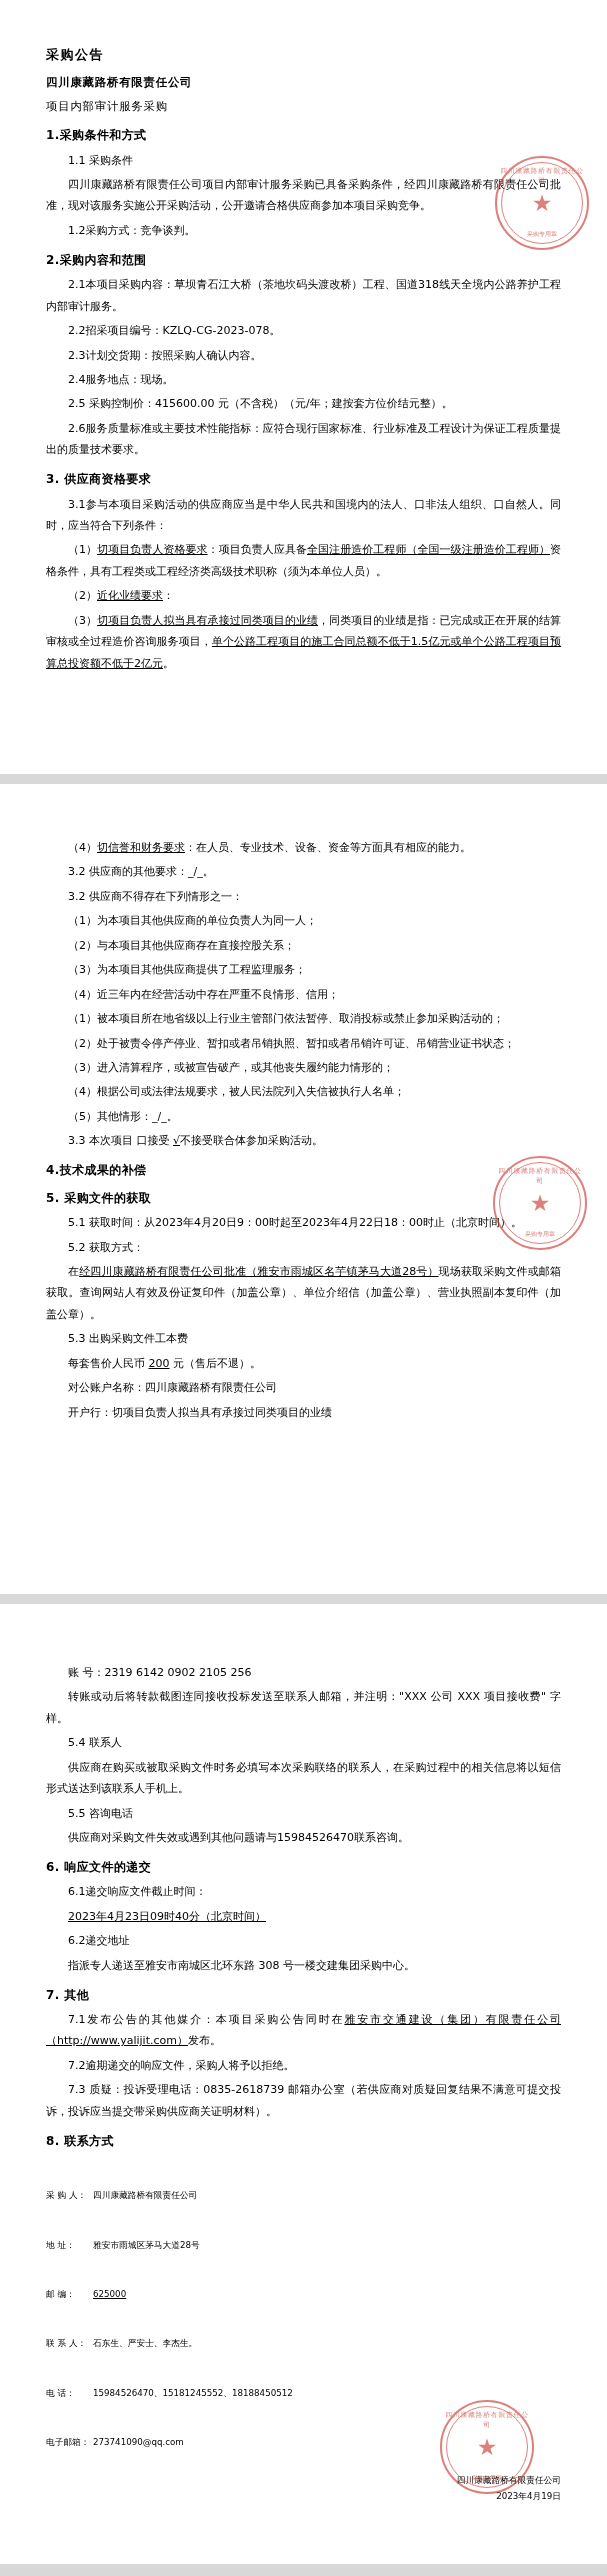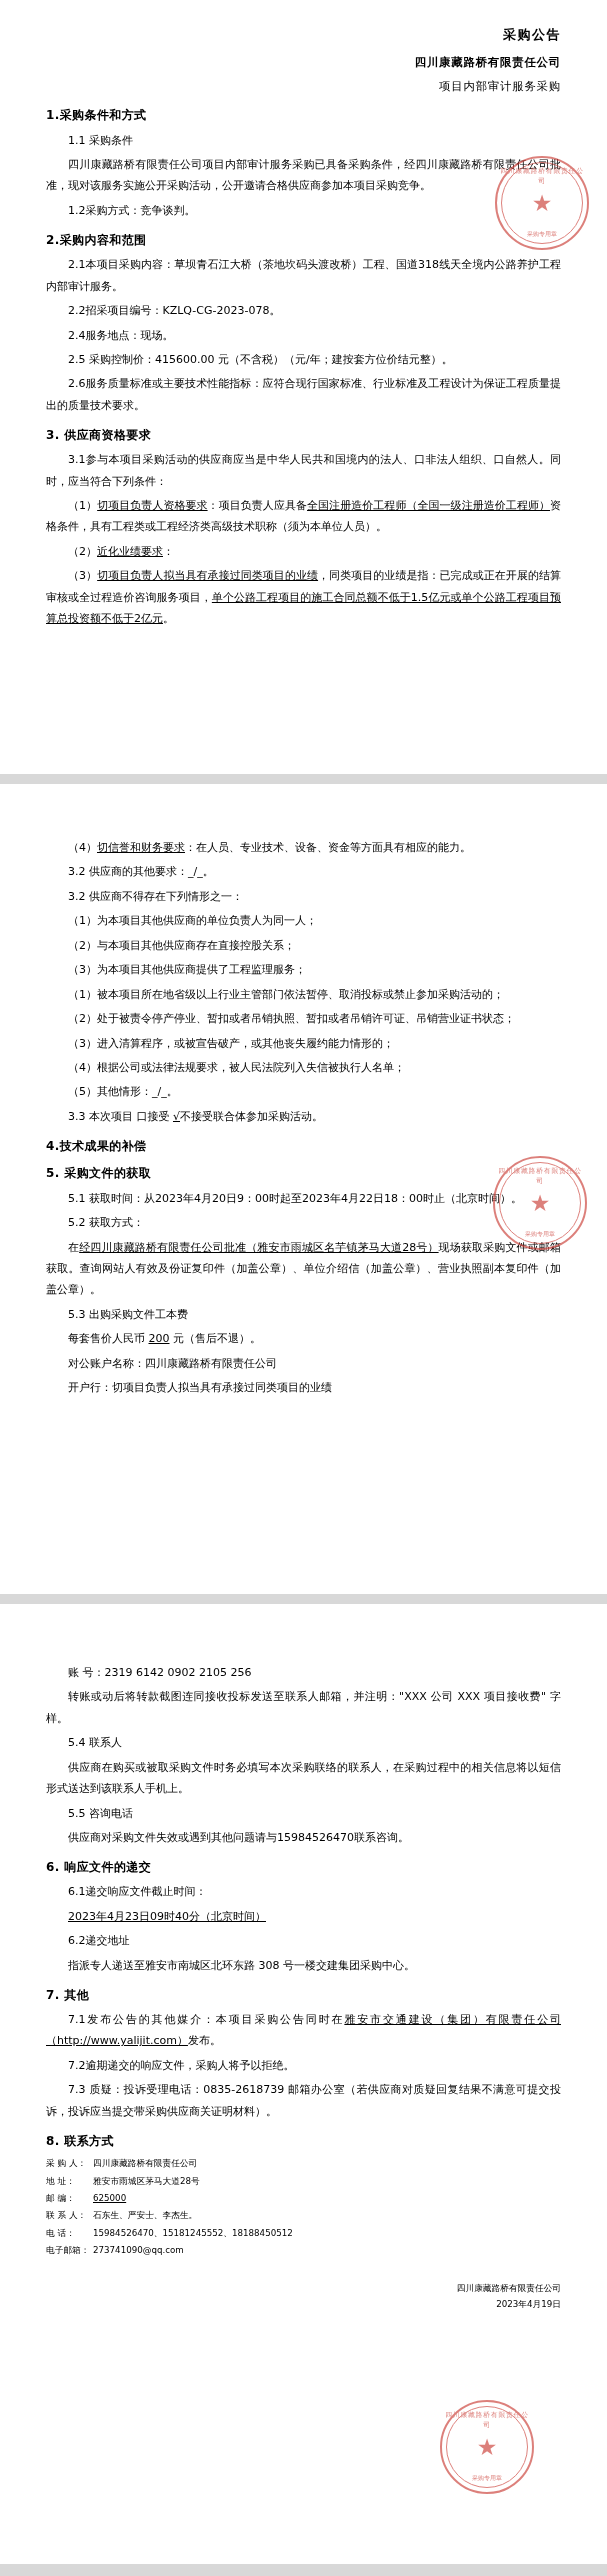--- a/index.html
+++ b/index.html
@@ -10,21 +10,21 @@
     background:#ffffff;
     position:relative;
   }
   .sheet{
     position:relative;
     background:#fff;
     padding:26px 46px 23px 46px;
     box-sizing:border-box;
   }
   .sheet + .sheet{border-top:10.6px solid #d8d8d8;}
-  .title-block{text-align:right;}
+  .title-block{text-align:left;margin-top:20px;}
   .title-block .t1{font-size:13px;font-weight:bold;letter-spacing:1.5px;margin-bottom:10.6px;}
   .title-block .t2{font-size:11.4px;font-weight:bold;letter-spacing:0.8px;margin-bottom:9px;}
   .title-block .t3{font-size:11.4px;font-weight:normal;letter-spacing:0.8px;margin-bottom:13.7px;}
   h2.sec{font-size:12px;font-weight:bold;margin:10.6px 0 5.3px 0;letter-spacing:0.4px;}
   p.para{font-size:11px;line-height:1.95;margin:0 0 3px 0;text-align:justify;text-justify:inter-ideograph;}
   p.indent{text-indent:2em;}
   .u{text-decoration:underline;}
   .stamp{
     position:absolute;
     width:90px;height:90px;
@@ -47,21 +47,21 @@
   }
   .stamp .bottom{
     position:absolute;left:0;right:0;bottom:9px;text-align:center;
     font-size:6px;color:#c8342c;
   }
   .stamp1{right:18px;top:156px;}
   .sign{
     text-align:right;font-size:8.7px;line-height:1.9;margin-top:20px;
   }
   .contact-row{font-size:8.7px;line-height:2.0;}
-  .contact-row .lbl{display:inline-block;min-width:47px;}
+  .contact-row .lbl{display:inline-block;min-width:47px;margin-top:32px;}
 </style>
 </head>
 <body>
 
 <div class="page">
 
   <div class="sheet" style="height:774px;">
 
     <div class="stamp stamp1">
       <div class="ring"></div>
@@ -77,20 +77,21 @@
     </div>
 
     <h2 class="sec">1.采购条件和方式</h2>
     <p class="para indent">1.1 采购条件</p>
     <p class="para indent">四川康藏路桥有限责任公司项目内部审计服务采购已具备采购条件，经四川康藏路桥有限责任公司批准，现对该服务实施公开采购活动，公开邀请合格供应商参加本项目采购竞争。</p>
     <p class="para indent">1.2采购方式：竞争谈判。</p>
 
     <h2 class="sec">2.采购内容和范围</h2>
     <p class="para indent">2.1本项目采购内容：草坝青石江大桥（茶地坎码头渡改桥）工程、国道318线天全境内公路养护工程内部审计服务。</p>
     <p class="para indent">2.2招采项目编号：KZLQ-CG-2023-078。</p>
+    <p class="para indent">2.3计划交货期：按照采购人确认内容。</p>
     <p class="para indent">2.4服务地点：现场。</p>
     <p class="para indent">2.5 采购控制价：415600.00 元（不含税）（元/年；建按套方位价结元整）。</p>
     <p class="para indent">2.6服务质量标准或主要技术性能指标：应符合现行国家标准、行业标准及工程设计为保证工程质量提出的质量技术要求。</p>
 
     <h2 class="sec">3. 供应商资格要求</h2>
     <p class="para indent">3.1参与本项目采购活动的供应商应当是中华人民共和国境内的法人、口非法人组织、口自然人。同时，应当符合下列条件：</p>
     <p class="para indent">（1）<span class="u">切项目负责人资格要求</span>：项目负责人应具备<span class="u">全国注册造价工程师（全国一级注册造价工程师）</span>资格条件，具有工程类或工程经济类高级技术职称（须为本单位人员）。</p>
     <p class="para indent">（2）<span class="u">近化业绩要求</span>：</p>
     <p class="para indent">（3）<span class="u">切项目负责人拟当具有承接过同类项目的业绩</span>，同类项目的业绩是指：已完成或正在开展的结算审核或全过程造价咨询服务项目，<span class="u">单个公路工程项目的施工合同总额不低于1.5亿元或单个公路工程项目预算总投资额不低于2亿元</span>。</p>
   </div>
@@ -103,20 +104,21 @@
       <div class="star">★</div>
       <div class="bottom">采购专用章</div>
     </div>
 
     <p class="para indent">（4）<span class="u">切信誉和财务要求</span>：在人员、专业技术、设备、资金等方面具有相应的能力。</p>
     <p class="para indent">3.2 供应商的其他要求：_/_。</p>
     <p class="para indent">3.2 供应商不得存在下列情形之一：</p>
     <p class="para indent">（1）为本项目其他供应商的单位负责人为同一人；</p>
     <p class="para indent">（2）与本项目其他供应商存在直接控股关系；</p>
     <p class="para indent">（3）为本项目其他供应商提供了工程监理服务；</p>
+    <p class="para indent">（4）近三年内在经营活动中存在严重不良情形、信用；</p>
     <p class="para indent">（1）被本项目所在地省级以上行业主管部门依法暂停、取消投标或禁止参加采购活动的；</p>
     <p class="para indent">（2）处于被责令停产停业、暂扣或者吊销执照、暂扣或者吊销许可证、吊销营业证书状态；</p>
     <p class="para indent">（3）进入清算程序，或被宣告破产，或其他丧失履约能力情形的；</p>
     <p class="para indent">（4）根据公司或法律法规要求，被人民法院列入失信被执行人名单；</p>
     <p class="para indent">（5）其他情形：_/_。</p>
     <p class="para indent">3.3 本次项目 口接受 <span class="u">√</span>不接受联合体参加采购活动。</p>
 
     <h2 class="sec">4.技术成果的补偿</h2>
 
     <h2 class="sec">5. 采购文件的获取</h2>

